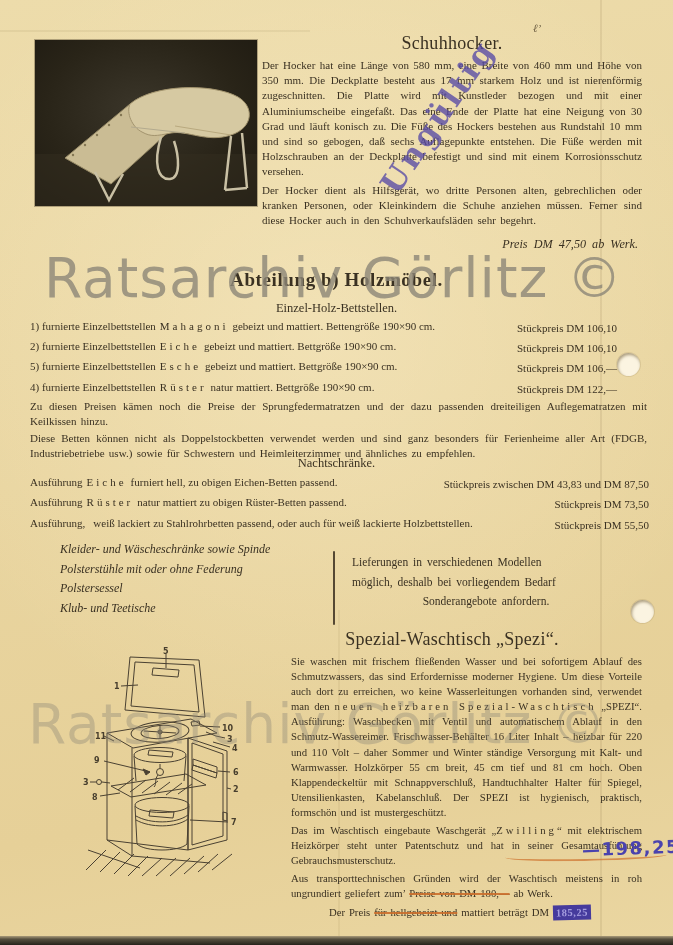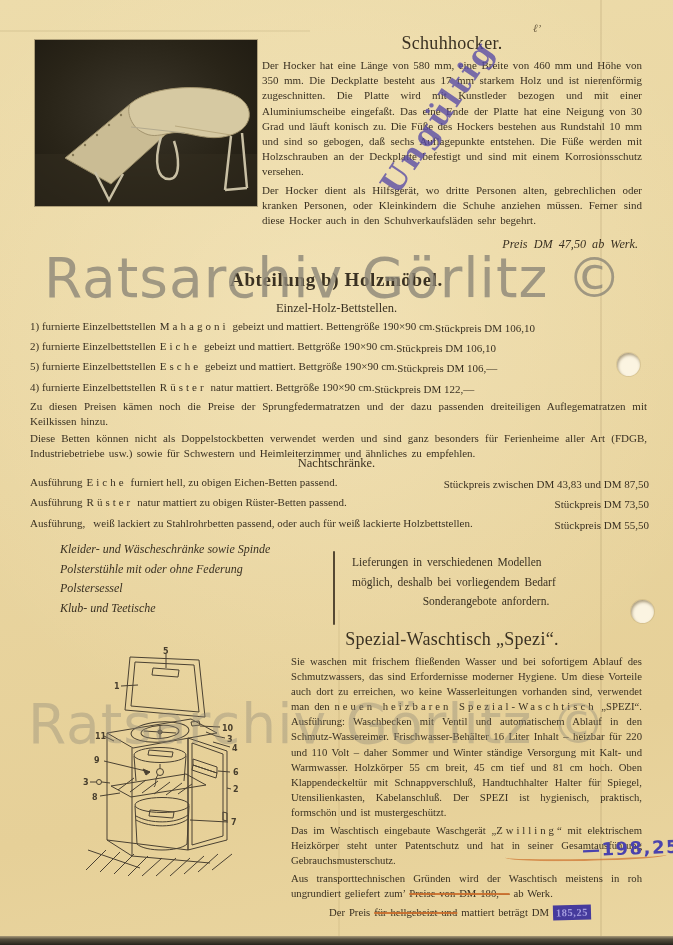--- a/index.html
+++ b/index.html
@@ -34,21 +34,21 @@
   .wm{position:absolute;z-index:5;font-family:"DejaVu Sans",sans-serif;font-size:55px;
       color:#8d8778;letter-spacing:1px;white-space:nowrap;pointer-events:none;}
   .wm.one{left:44px;top:246px;opacity:.8;}
   .wm.two{left:28px;top:692px;opacity:.38;}
 
   
   .center-abs{position:absolute;left:0;right:0;text-align:center;}
   .h-abteilung{top:269px;font-size:19px;font-weight:bold;letter-spacing:.6px;}
   .h-einzel{top:301px;font-size:12.5px;}
   .bed-items{position:absolute;left:30px;right:24px;top:317px;}
-  .bed-row{display:flex;justify-content:flex-start;font-size:11px;line-height:18.2px;}
+  .bed-row{display:flex;justify-content:space-between;font-size:11px;line-height:18.2px;}
   .bed-row .price{width:132px;flex:none;text-align:left;white-space:nowrap;padding-top:2px;}
   .sp{letter-spacing:3px;margin:0 4px;}
   .note{position:absolute;left:30px;right:26px;font-size:11px;line-height:15.2px;text-align:justify;word-spacing:1.6px;}
   .note.n1{top:388px;}
   .note.n2{top:420px;}
   .h-nacht{top:456px;font-size:12.5px;}
   .nacht-rows{position:absolute;left:30px;right:24px;top:473px;}
   .nacht-row{display:flex;justify-content:space-between;font-size:11px;line-height:18.4px;}
   .nacht-row .price{white-space:nowrap;padding-left:10px;padding-top:2px;}
 

